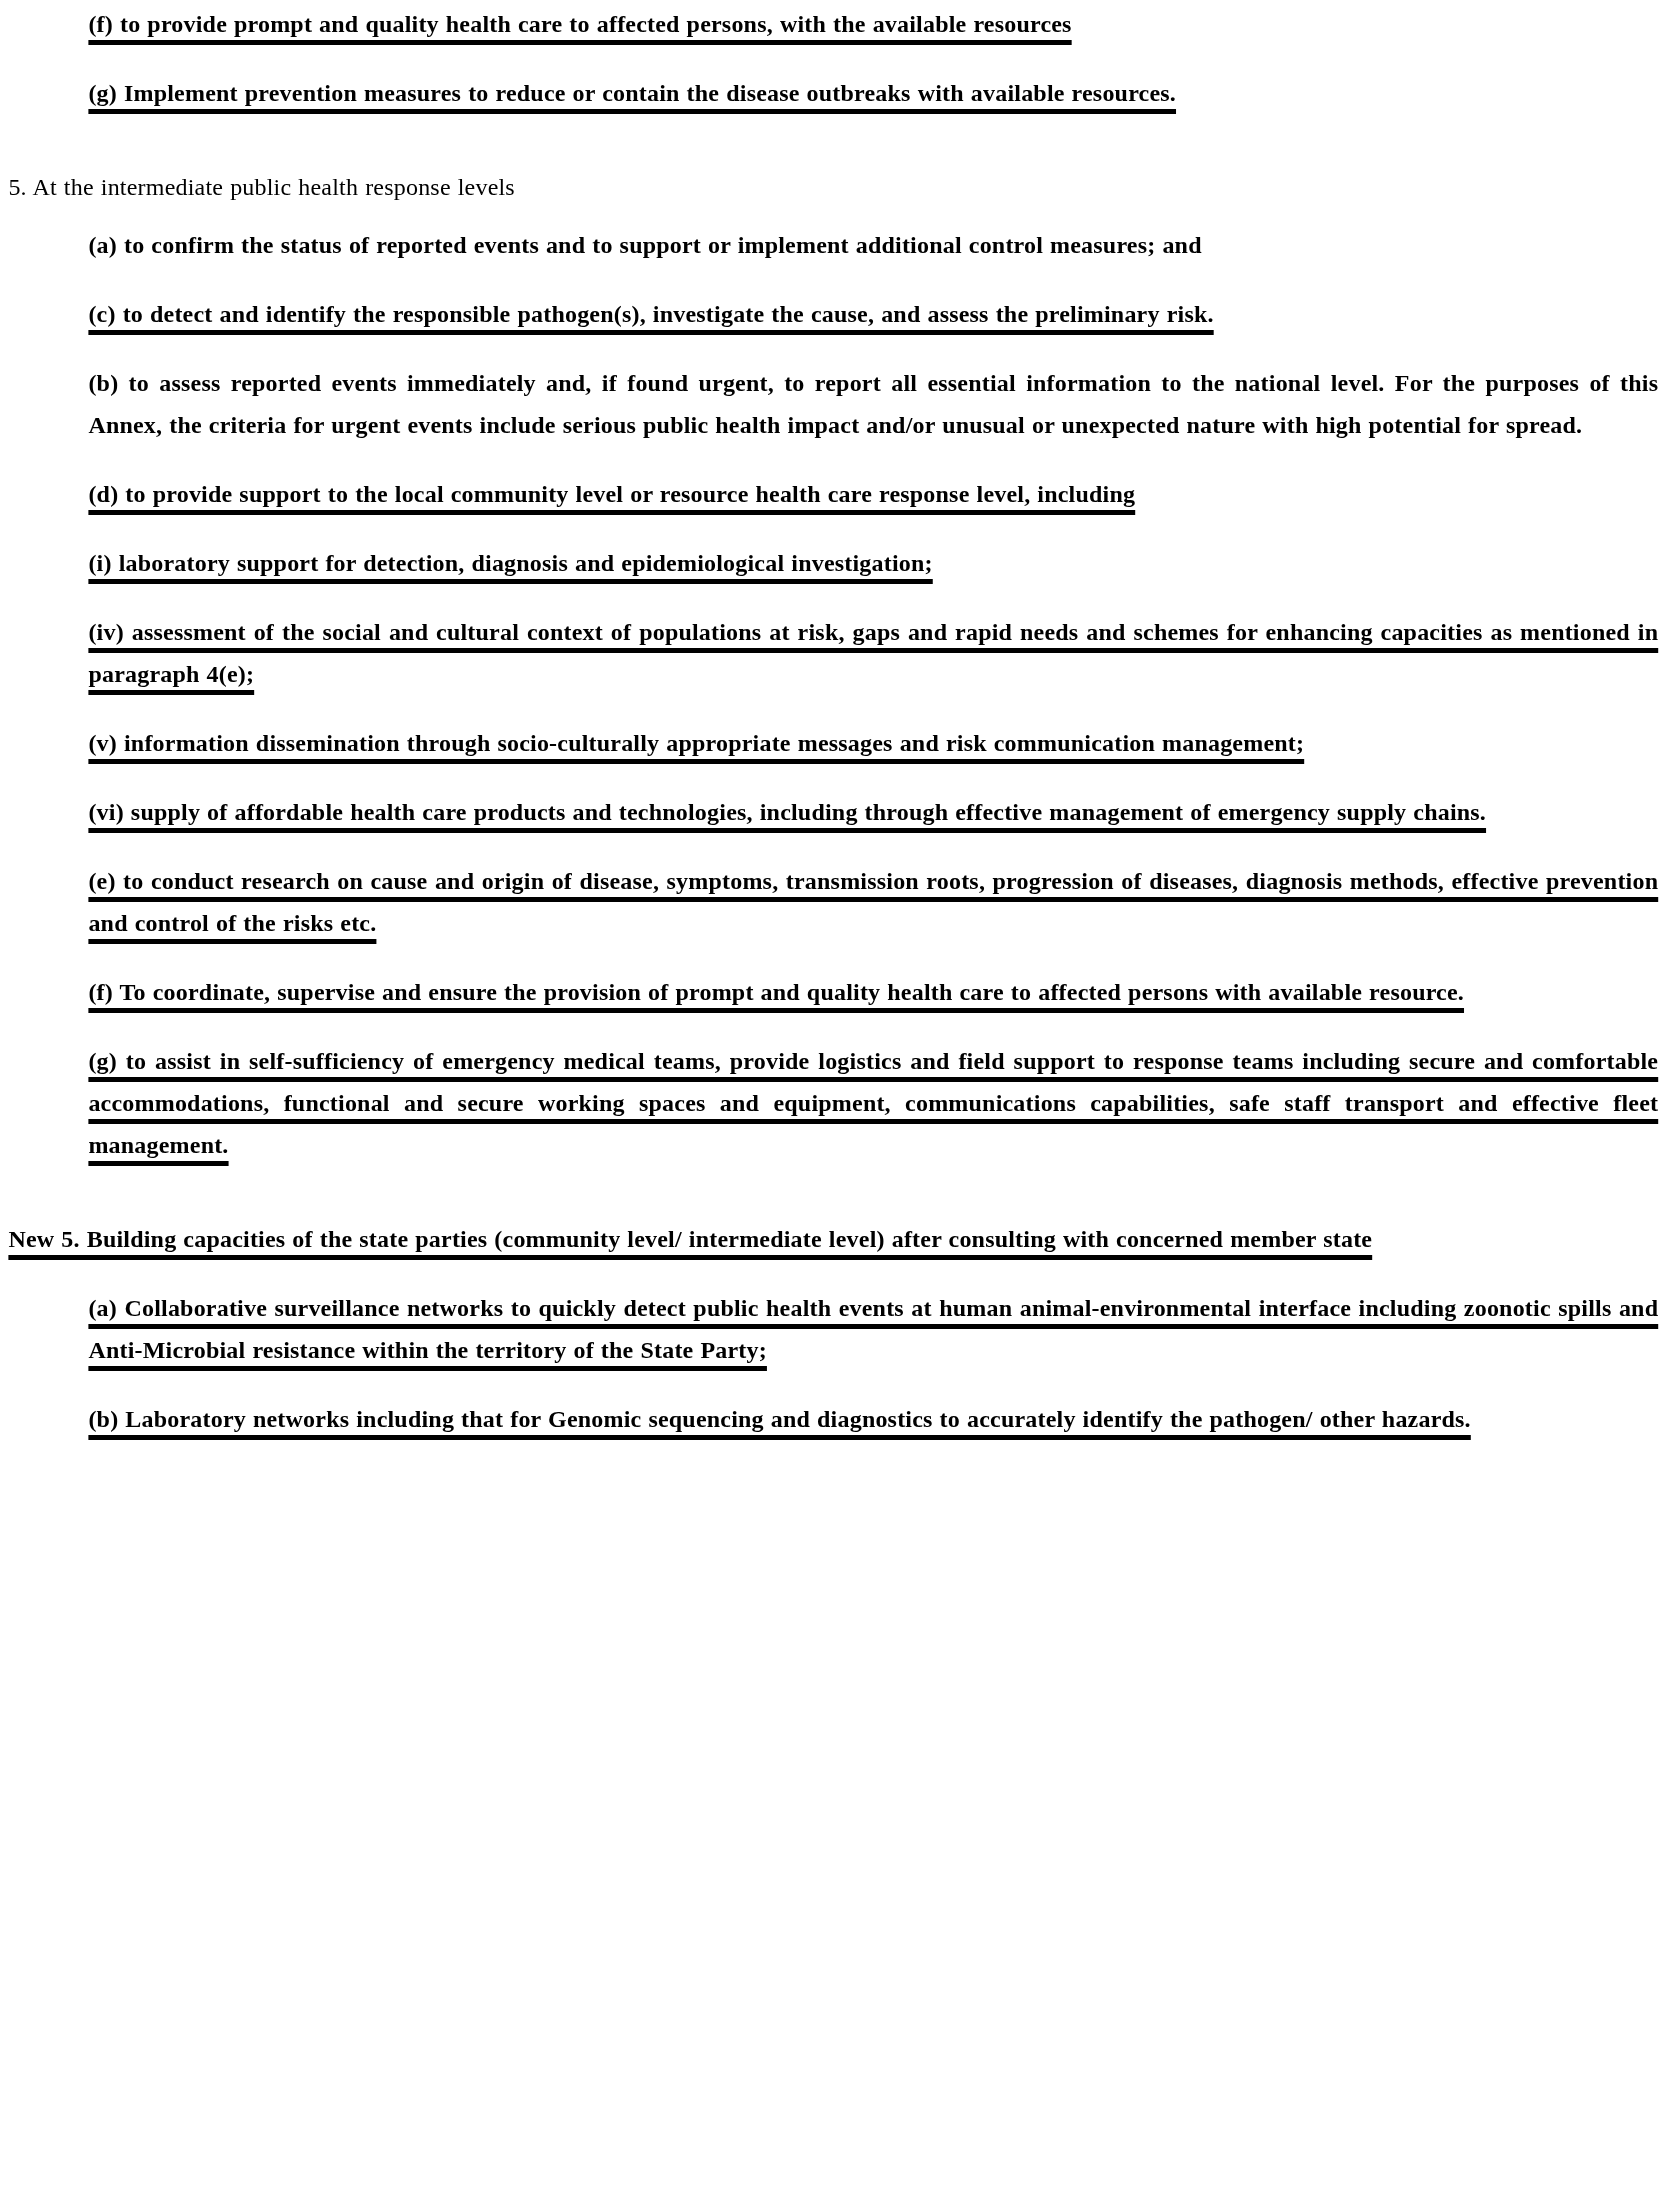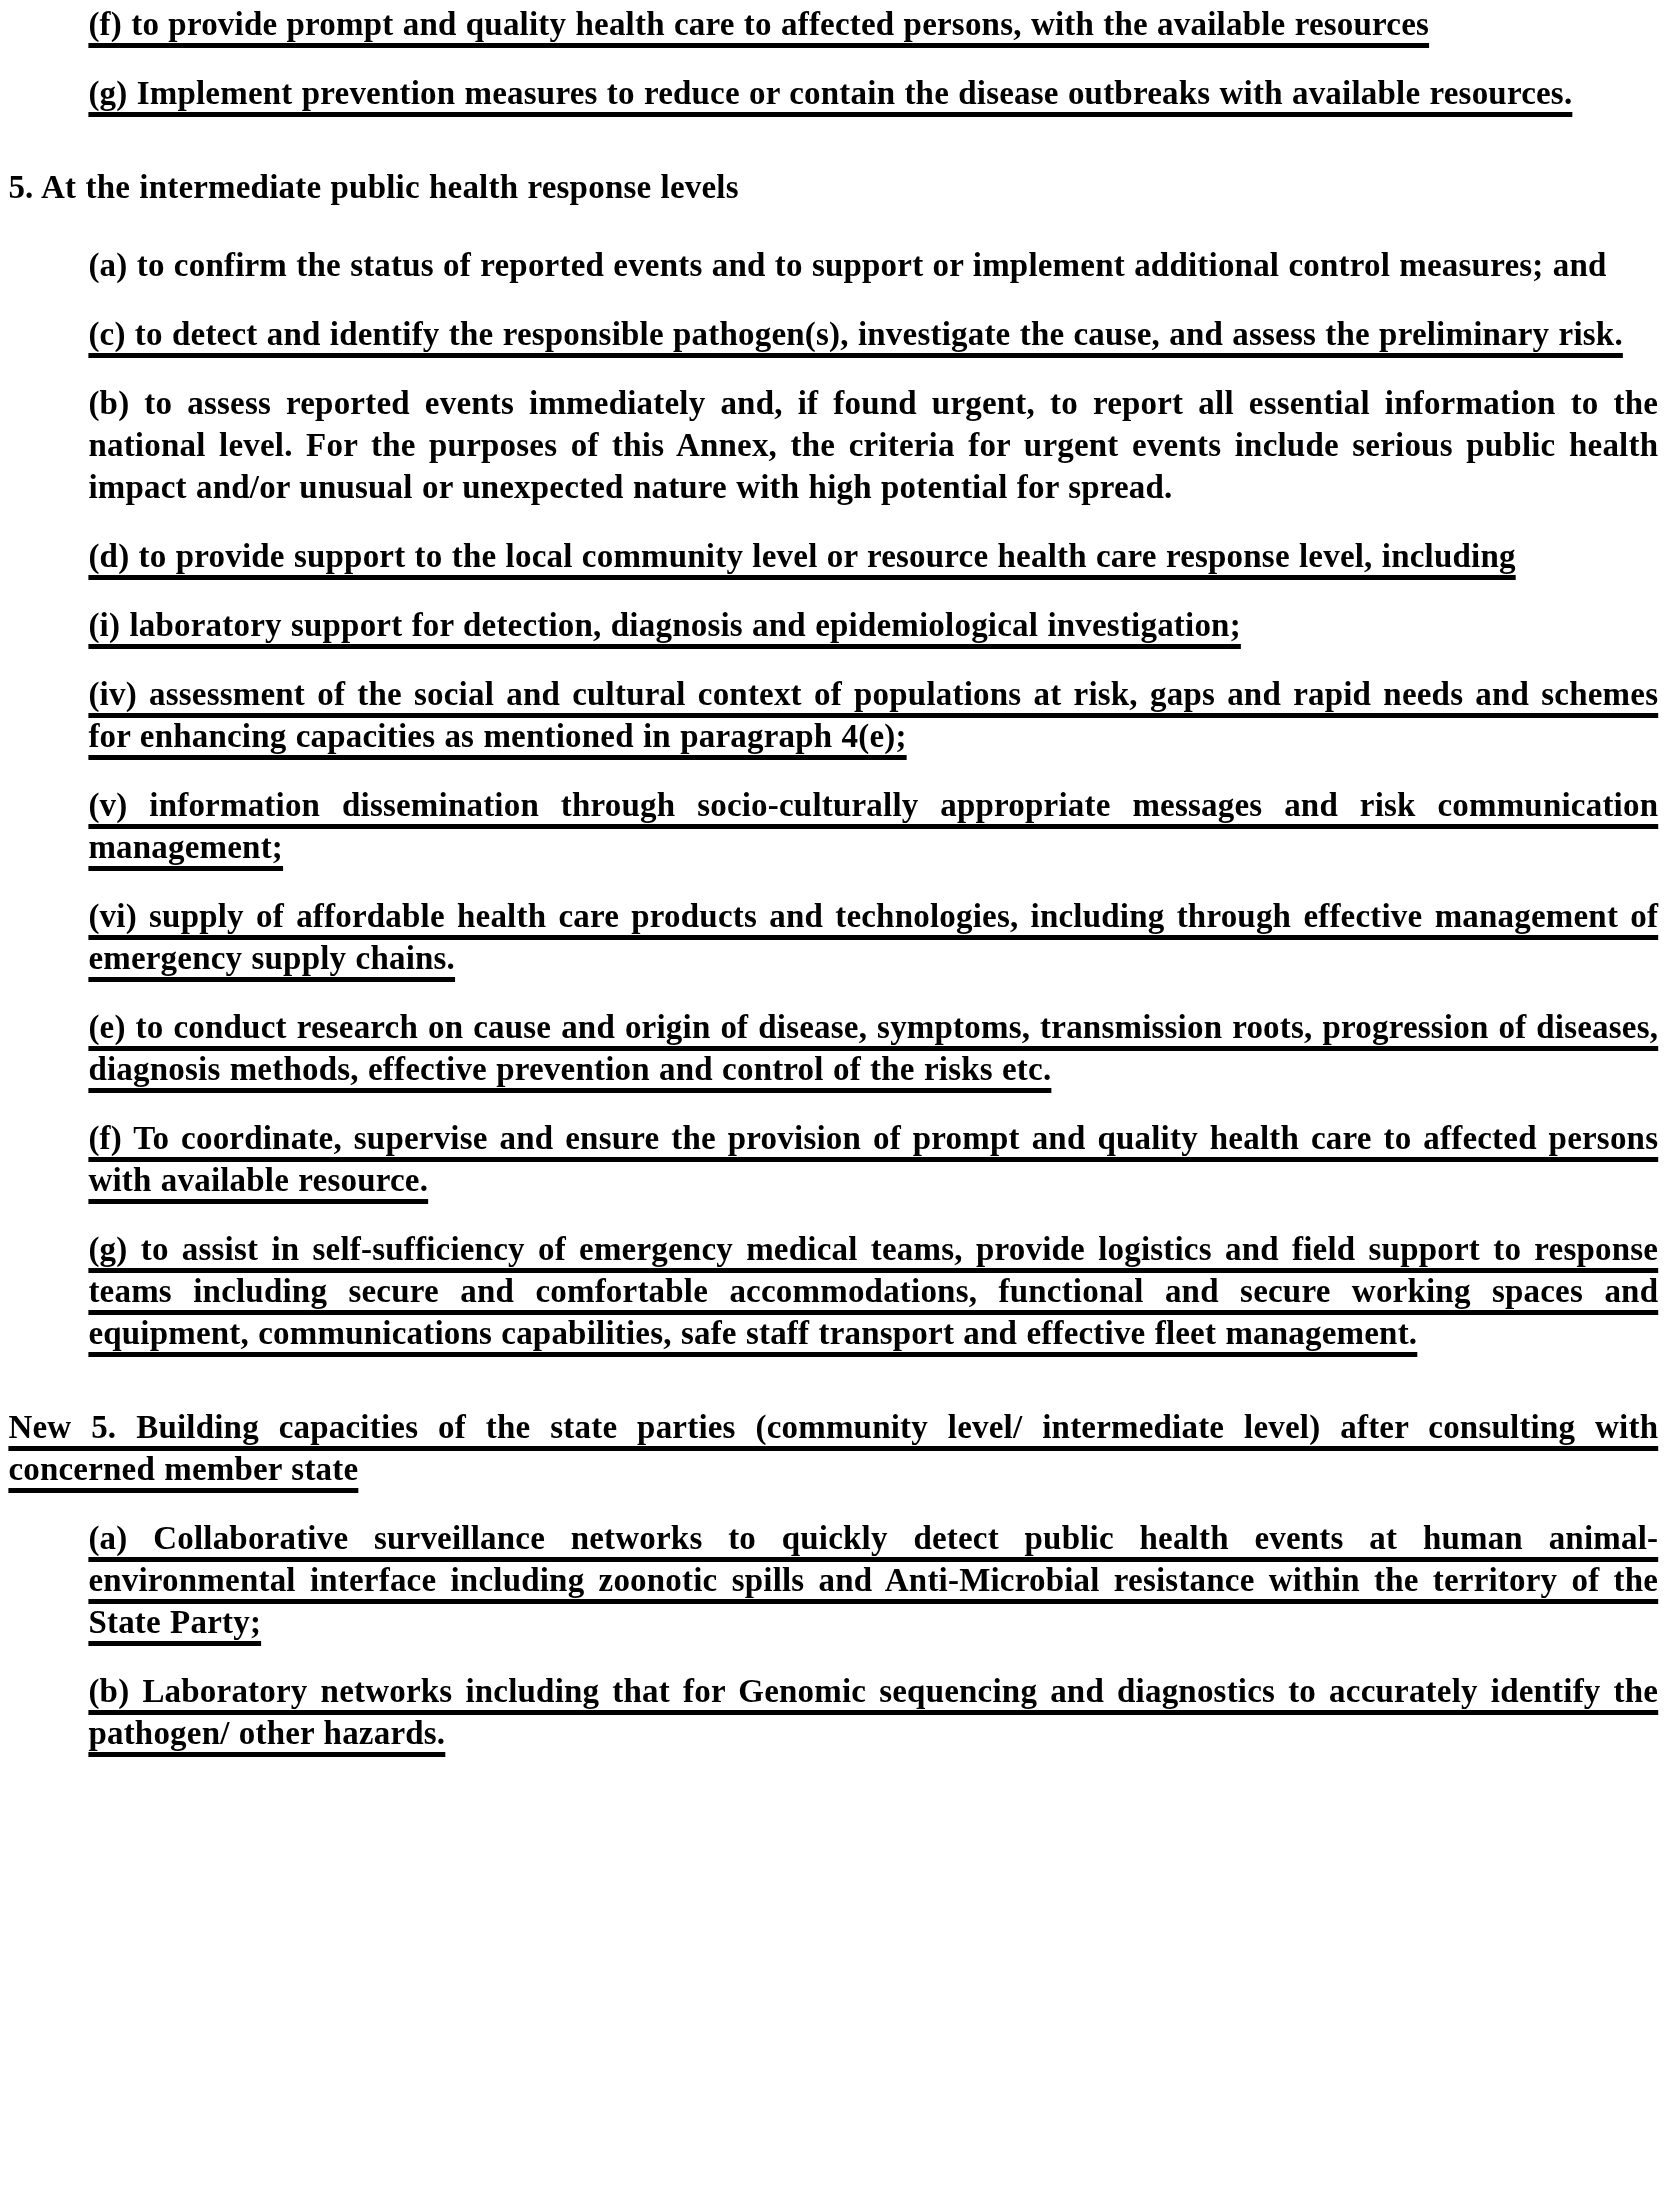--- a/index.html
+++ b/index.html
@@ -11,21 +11,21 @@
     color: #000000;
     font-family: "Liberation Serif", "DejaVu Serif", serif;
   }
   .page {
     width: 1670px;
     min-height: 2205px;
     padding: 2.5px 11.8px 8.4px 8.4px;
     background: #ffffff;
   }
   .para {
-    font-size: 33px;
+    font-size: 24px;
     line-height: 42px;
     margin: 0 0 27px 0;
     text-align: justify;
     letter-spacing: 0.2px;
     word-spacing: 0.8px;
   }
   .para.indent {
     margin-left: 80px;
     font-weight: bold;
   }
@@ -34,22 +34,21 @@
     text-decoration: underline;
     text-decoration-thickness: 5px;
     text-underline-offset: 8.4px;
     text-decoration-color: #000000;
     text-decoration-skip-ink: none;
   }
   .para.gap-before {
     margin-top: 52px;
   }
   .para.gap-after {
-    margin-bottom: 36px;
-    font-weight: bold;
+    margin-bottom: 16px;
   }
 </style>
 </head>
 <body>
 
 <div class="page">
 
   <p class="para amendment indent">(f) to provide prompt and quality health care to affected persons, with the available resources</p>
 
   <p class="para amendment indent">(g) Implement prevention measures to reduce or contain the disease outbreaks with available resources.</p>

